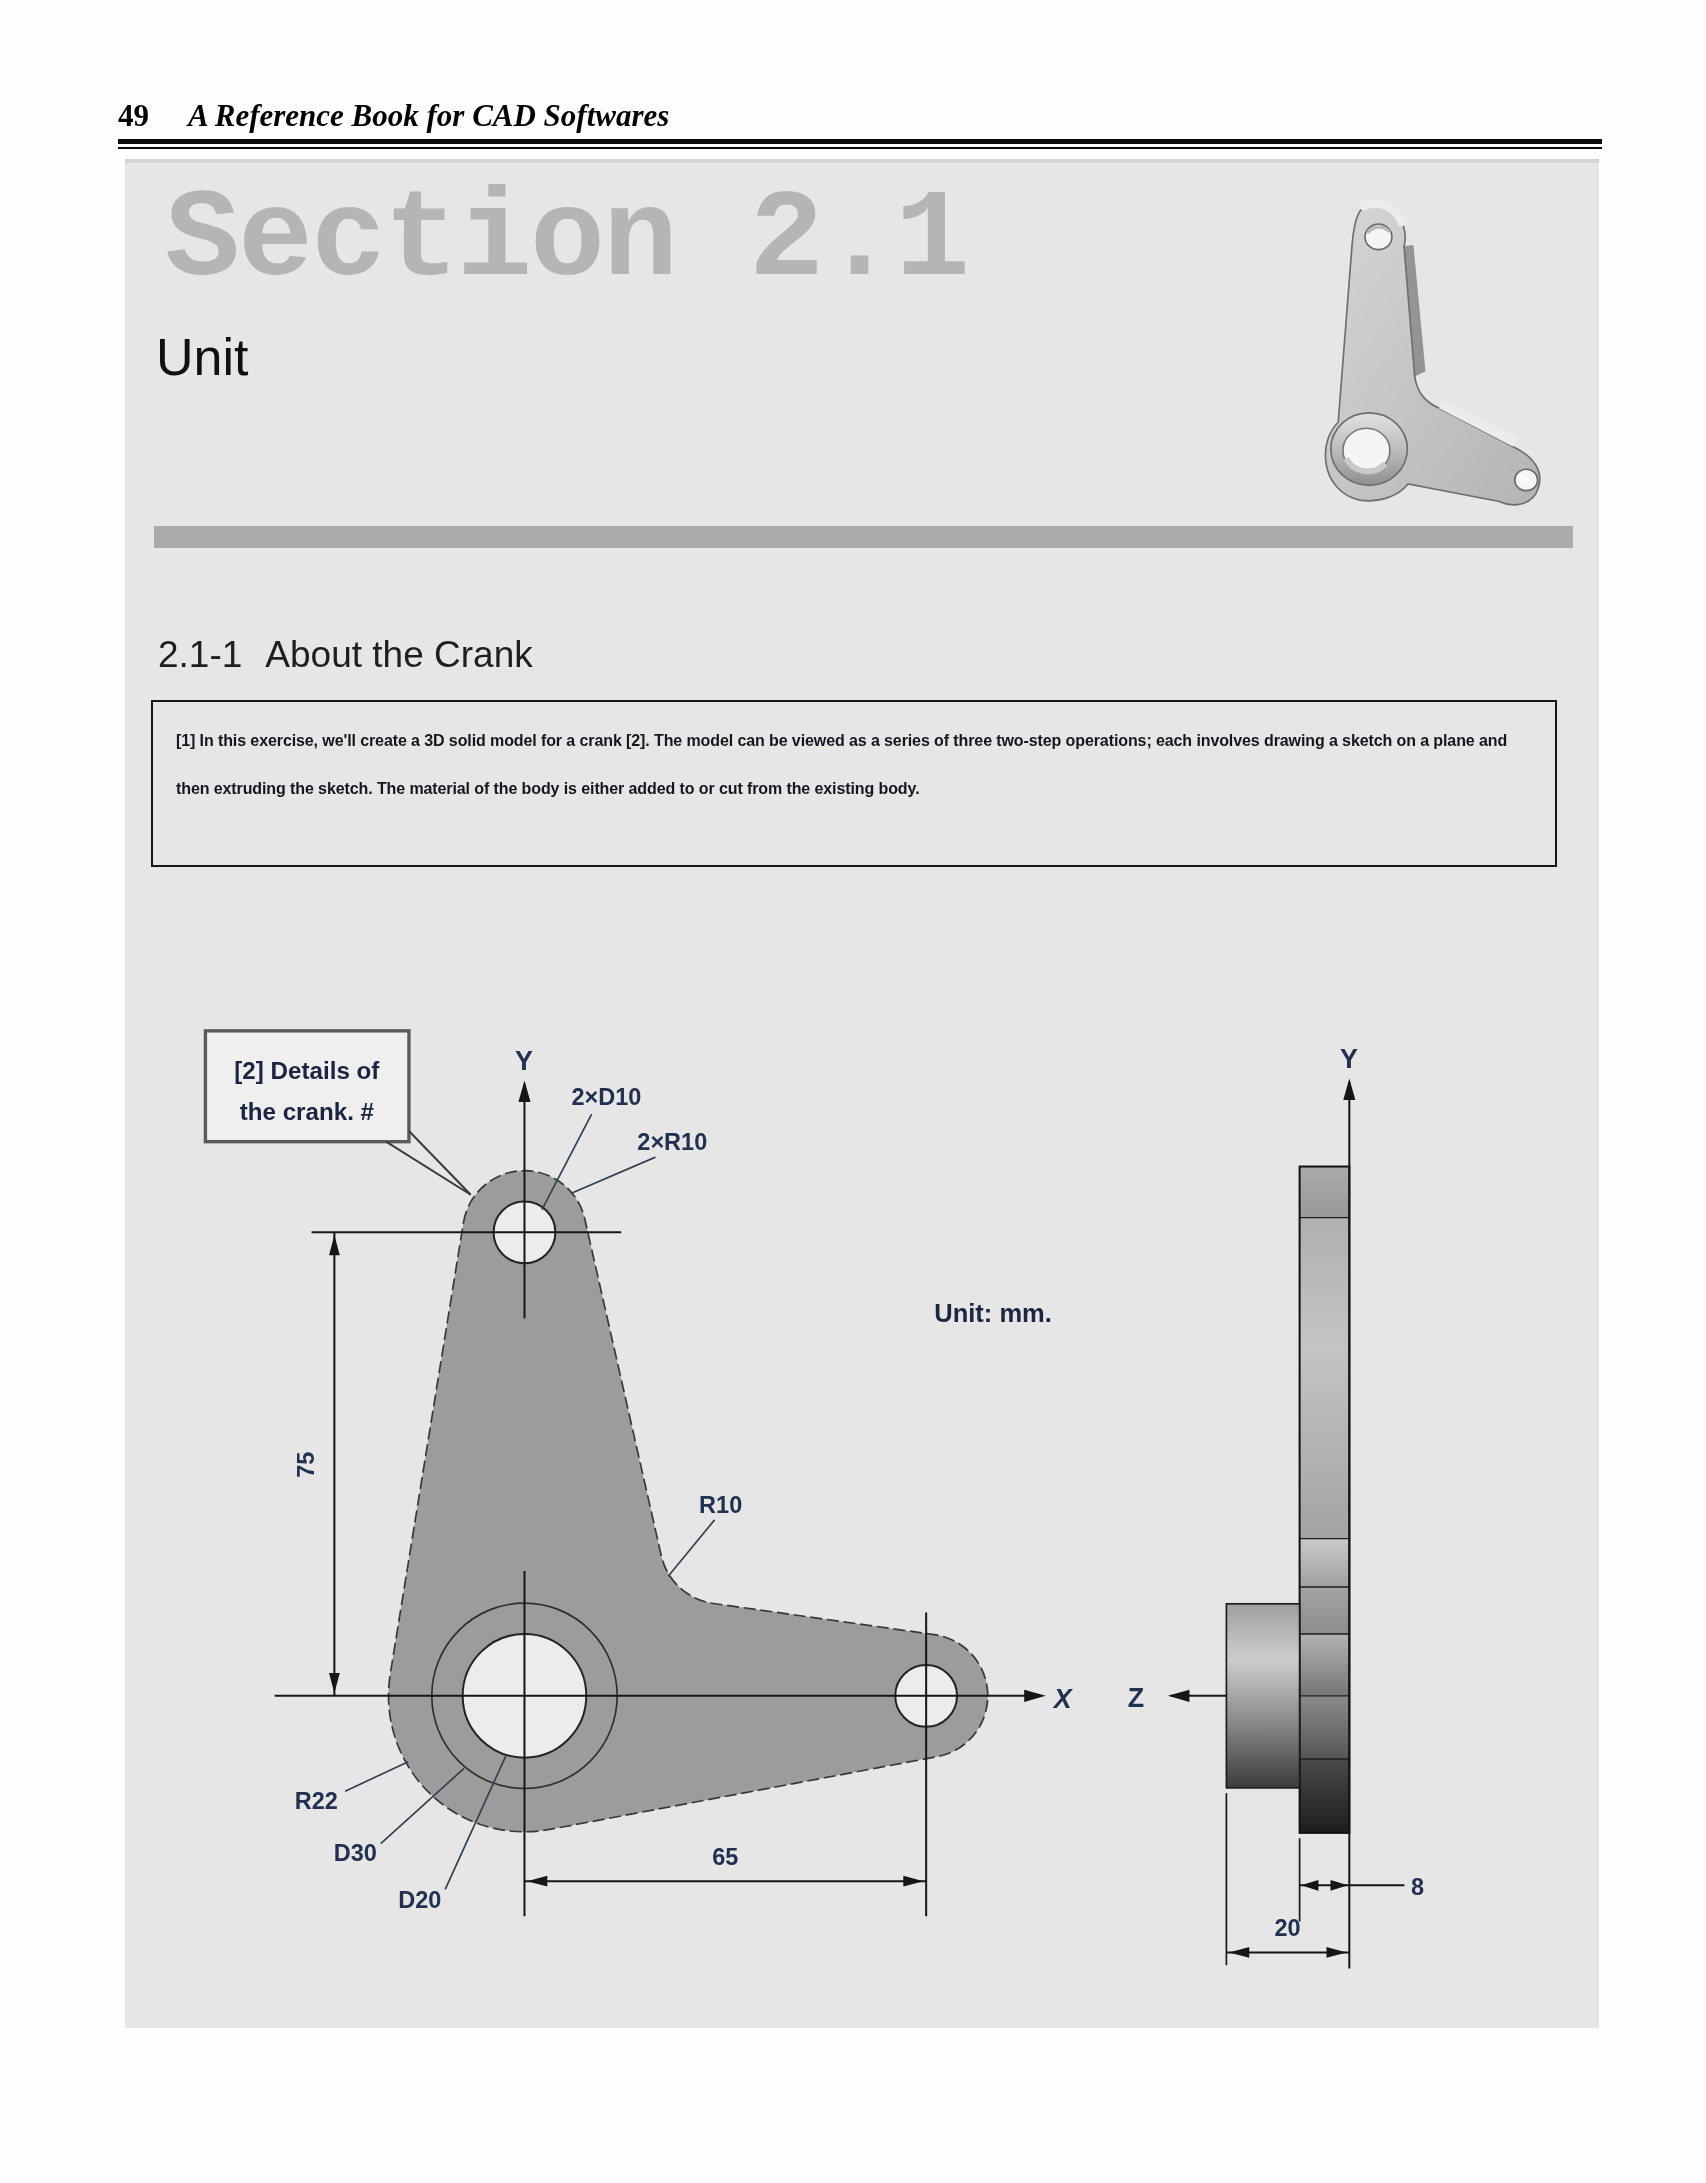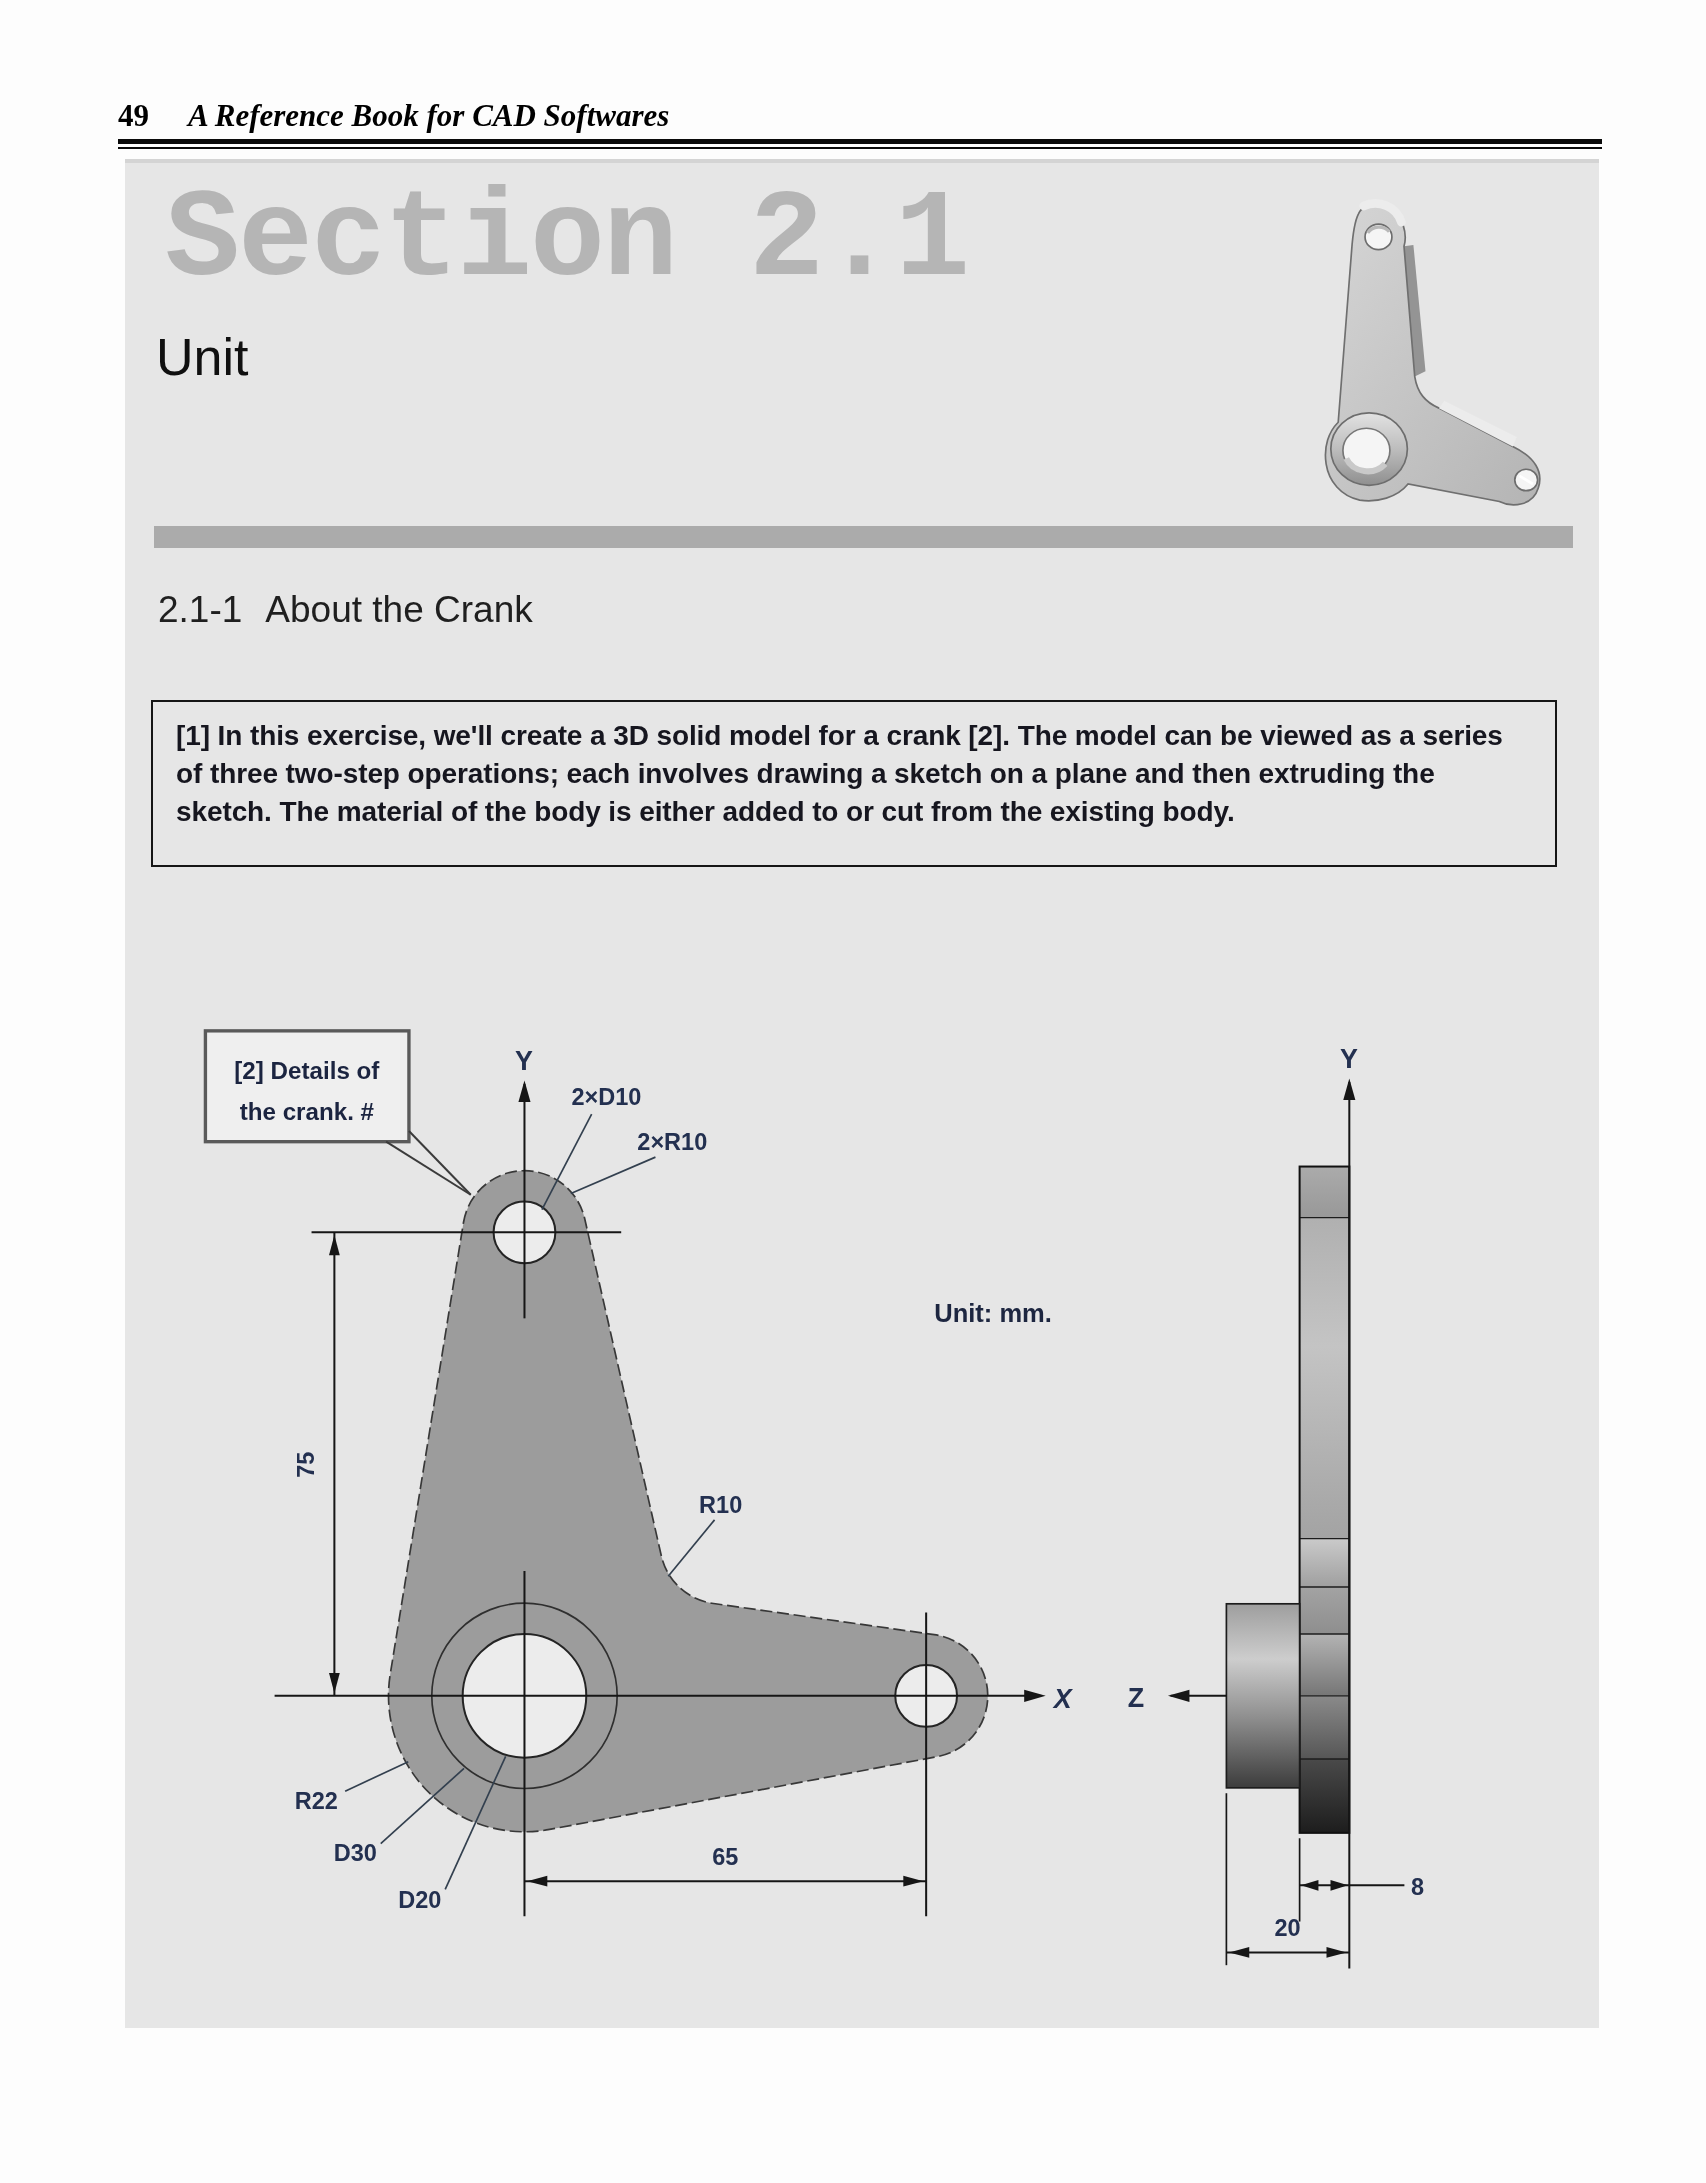--- a/index.html
+++ b/index.html
@@ -25,32 +25,32 @@
   #watermark{
     position:absolute;left:153px;top:167px;margin:12px;
     font-size:125px;font-weight:bold;letter-spacing:-2px;color:#b5b5b5;line-height:1;font-family:Liberation Mono, monospace;
   }
   #crank-title{
     position:absolute;left:156px;top:331px;margin:0;
     font-size:52px;font-weight:400;color:#101010;letter-spacing:0;line-height:1;
   }
   #divider-bar{position:absolute;left:154px;top:526px;width:1419px;height:21.5px;background:#ababab;}
   #subsection{
-    position:absolute;left:158px;top:591px;margin:0;
+    position:absolute;left:158px;top:636px;margin:0;
     font-size:37px;font-weight:400;color:#1f1f1f;line-height:1;
   }
   #subsection .num{margin-right:23px;}
   #note-box{
     position:absolute;left:151px;top:700px;width:1406px;height:167px;
     border:2.7px solid #161616;box-sizing:border-box;
   }
   #note-text{
     position:absolute;left:23px;top:15px;width:1351px;
-    font-size:28px;font-weight:700;letter-spacing:-0.1px;
-    color:#16161f;line-height:38px;
+    font-size:16px;font-weight:700;letter-spacing:-0.1px;
+    color:#16161f;line-height:48px;
   }
   svg text{font-family:"Liberation Sans",sans-serif;}
   .lbl{font-size:35px;font-weight:700;fill:#233050;}
   .axis-lbl{font-size:40px;font-weight:700;fill:#233050;}
   .unit-lbl{font-size:38px;font-weight:700;fill:#1d2640;}
   .callout-txt{font-size:36px;font-weight:700;fill:#1b2440;}
 </style>
 </head>
 <body>
 

